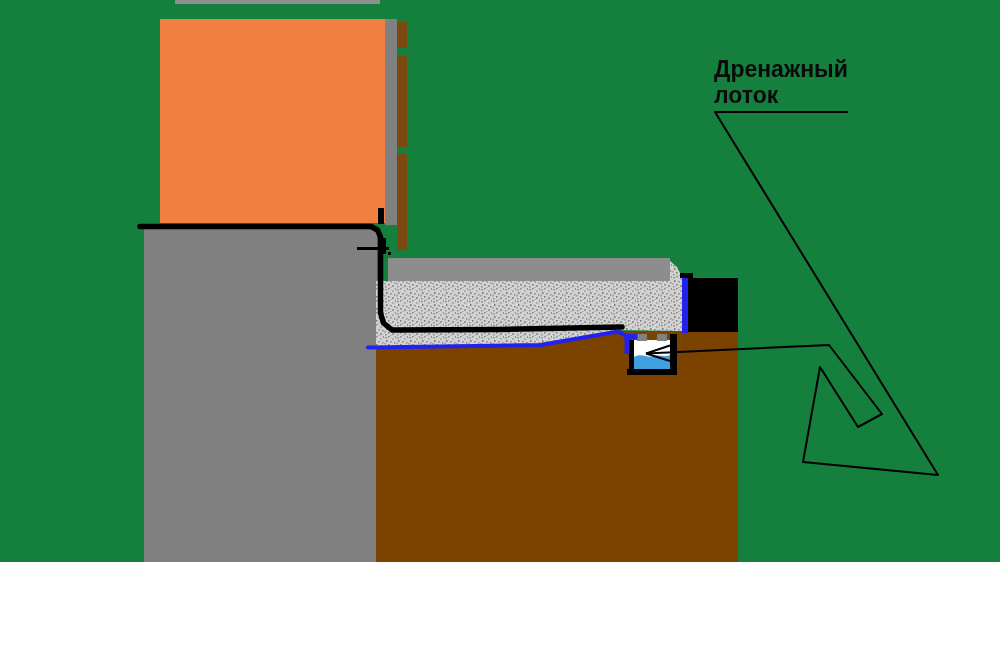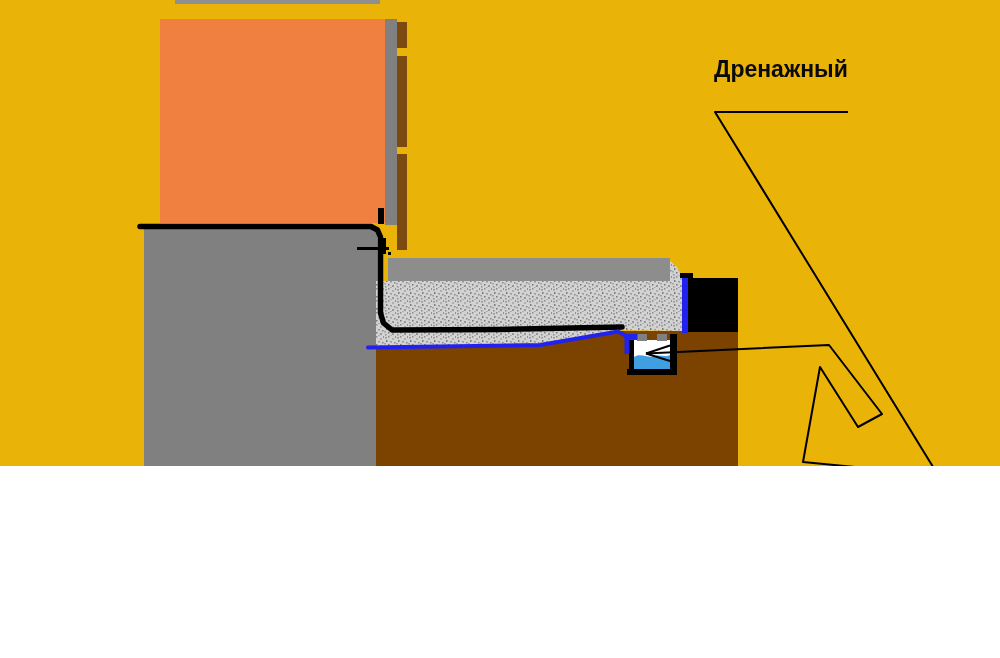--- a/index.html
+++ b/index.html
@@ -1,16 +1,16 @@
 <!DOCTYPE html>
 <html><head>
 <meta charset="utf-8">
 <style>
   html,body{margin:0;padding:0;background:#ffffff;}
-  #stage{position:relative;width:1000px;height:466px;background:#eab308;overflow:hidden;
+  #stage{position:relative;width:1000px;height:562px;background:#15803d;overflow:hidden;
          font-family:"Liberation Sans", sans-serif;}
   #drawing{position:absolute;left:0;top:0;}
   .diagram-label{position:absolute;left:714px;top:57px;color:#0a0a0a;
                  font-size:23px;font-weight:700;line-height:25.5px;white-space:nowrap;}
   .diagram-label span{display:block;}
 </style>
 </head>
 <body>
 
 <div id="stage">
@@ -77,15 +77,16 @@
     <rect x="624.5" y="334" width="5" height="20" fill="#2222ee"></rect>
     <rect x="624.5" y="334" width="13" height="5.5" fill="#2222ee"></rect>
 
     <polyline points="848,112 715,112 938,475 803,462 820,367 858,427 882,414 829,345 646,353.5" fill="none" stroke-width="2" stroke-linejoin="round" stroke="#000000"></polyline>
     <line x1="646" y1="353.5" x2="670" y2="345.5" stroke-width="2" stroke="#000000"></line>
     <line x1="646" y1="353.5" x2="670" y2="361" stroke-width="2" stroke="#000000"></line>
   </svg>
 
   <div class="diagram-label">
     <span>Дренажный</span>
+    <span>лоток</span>
   </div>
 
 </div>
 
 </body></html>

